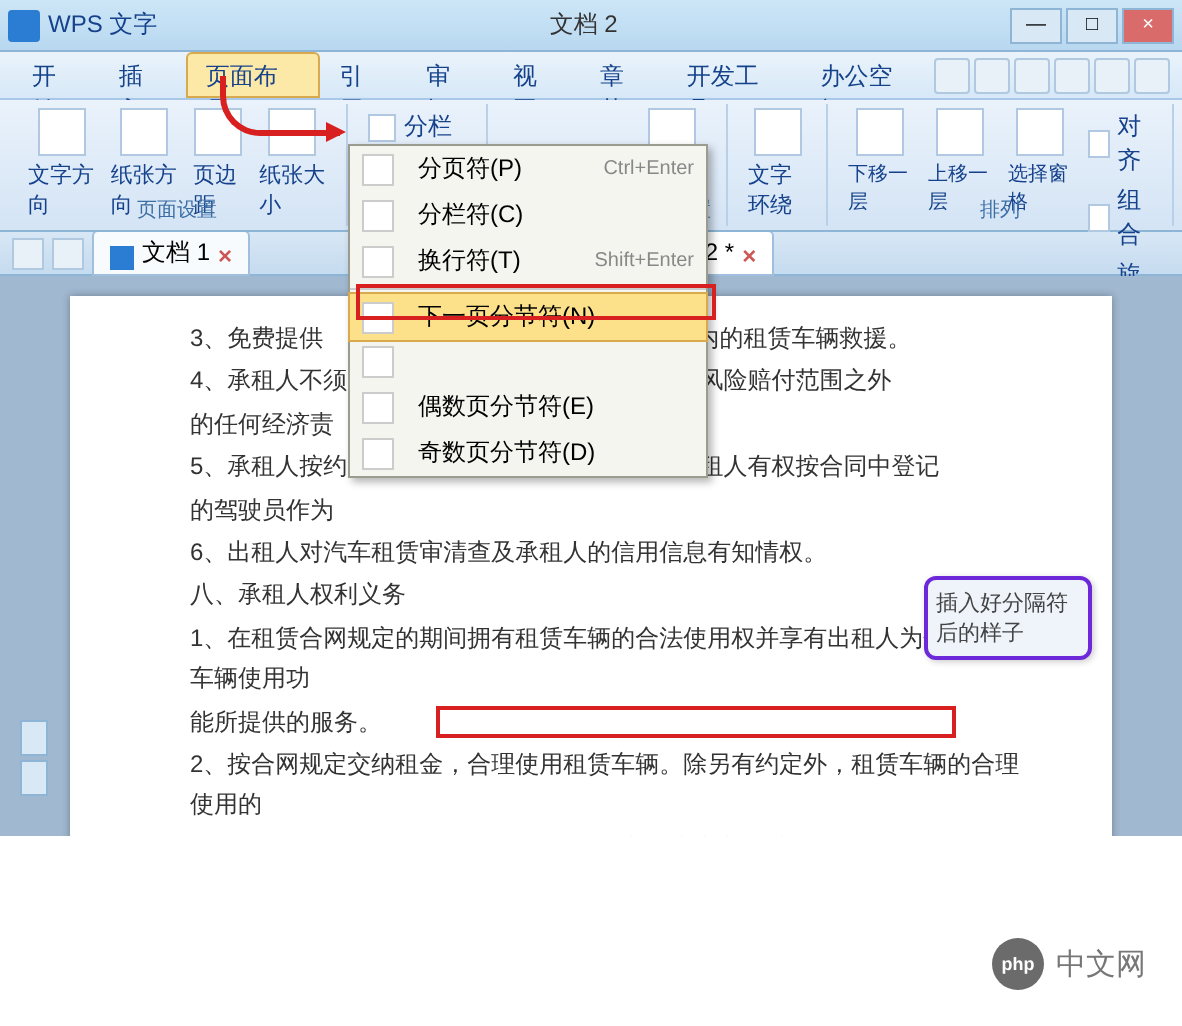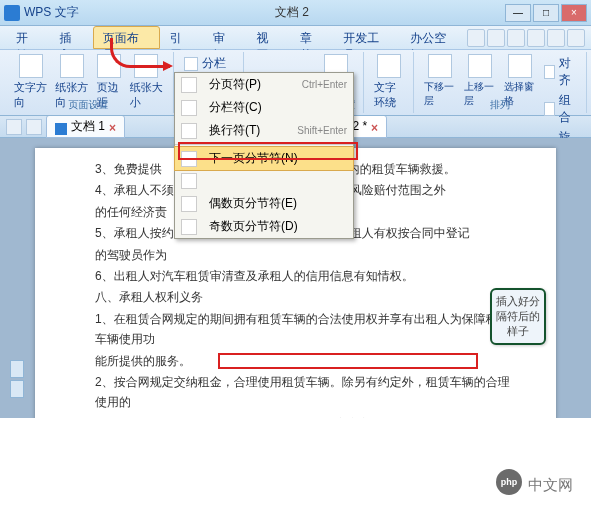--- a/index.html
+++ b/index.html
@@ -34,22 +34,22 @@
 .dd-sep{height:1px;background:#ccc;margin:2px 0}
 .tabs-bar{height:22px;background:linear-gradient(#d8e7f5,#c5dbef);display:flex;align-items:center;padding:0 6px;border-bottom:1px solid #8fb5d6;gap:4px}
 .nav-arr{width:16px;height:16px;background:#e8f0f8;border:1px solid #b0c8e0}
 .doc-tab{display:flex;align-items:flex-end;gap:4px;padding:2px 8px;background:#f8fbfe;border:1px solid #a0bede;border-radius:3px 3px 0 0;font-size:11px}
 .doc-tab .ic{width:12px;height:12px;background:#2b7cd3}
 .doc-tab .cls{color:#c55;font-weight:bold}
 .doc-tab.active{background:#fff}
 .doc-area{height:280px;background:#a0b8d0;padding:10px 35px;overflow:hidden;position:relative}
 .page{background:#fff;padding:10px 40px 10px 60px;box-shadow:0 0 4px rgba(0,0,0,.3);min-height:240px;font-size:11px;color:#333;line-height:1.7}
 .page p{margin:1px 0}
-.callout{position:absolute;right:45px;top:150px;width:56px;background:#eef4fa;border:2px solid #14532d;border-radius:6px;padding:4px;font-size:11px;color:#444;text-align:center;box-shadow:1px 1px 3px rgba(0,0,0,.2)}
-.brand{position:absolute;bottom:18px;right:18px;display:flex;align-items:flex-end;gap:6px}
+.callout{position:absolute;right:45px;top:150px;width:84px;background:#eef4fa;border:2px solid #6d28d9;border-radius:6px;padding:4px;font-size:11px;color:#444;box-shadow:1px 1px 3px rgba(0,0,0,.2)}
+.brand{position:absolute;bottom:18px;right:18px;display:flex;align-items:center;gap:6px}
 .brand-logo{width:26px;height:26px;border-radius:50%;background:#6b6b6b;display:flex;align-items:center;justify-content:center;color:#fff;font-size:9px;font-weight:bold}
 .brand-txt{font-size:15px;color:#777}
 .red-arrow{position:absolute;pointer-events:none}
 .arrow1{top:38px;left:110px;width:60px;height:30px;border-left:3px solid #d92020;border-bottom:3px solid #d92020;border-radius:0 0 0 20px}
 .arrow1::after{content:"";position:absolute;right:-8px;bottom:-6px;border:5px solid transparent;border-left:10px solid #d92020}
 .red-box1{position:absolute;top:142px;left:178px;width:180px;height:18px;border:2px solid #d92020;pointer-events:none;z-index:20}
 .red-box2{position:absolute;top:353px;left:218px;width:260px;height:16px;border:2px solid #d92020;pointer-events:none}
 .row{display:flex}
 .pg-ic{width:14px;height:18px;background:#d9e8f5;border:1px solid #8fb5d6;margin:2px}
 </style>

